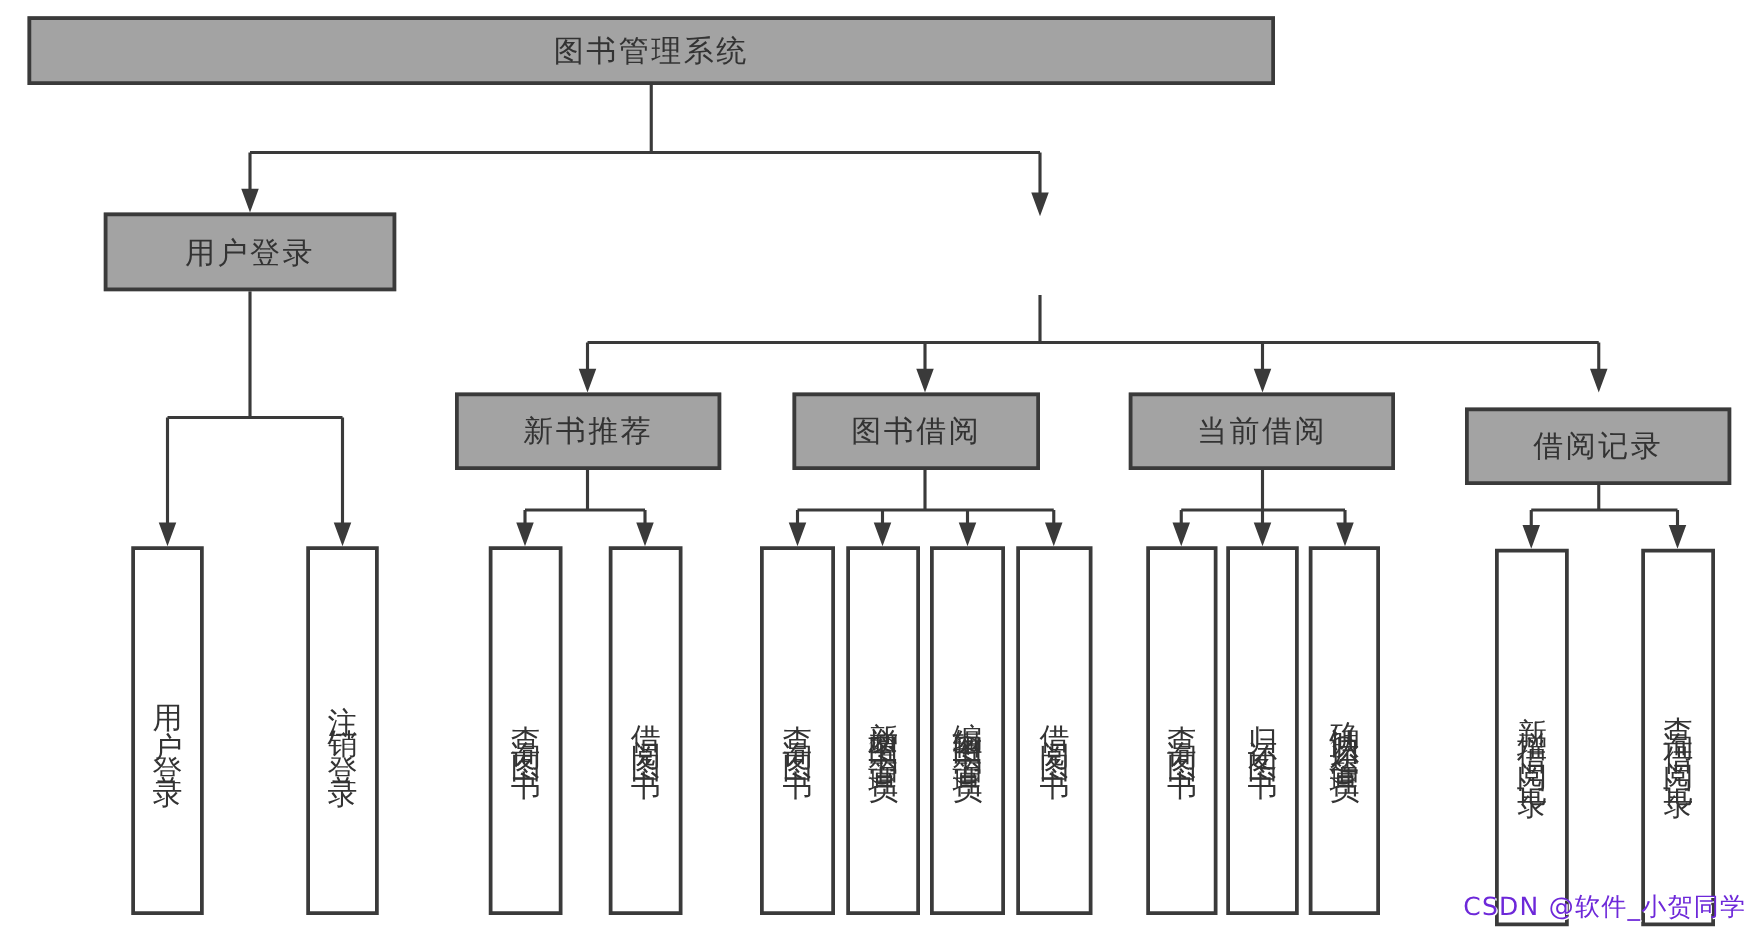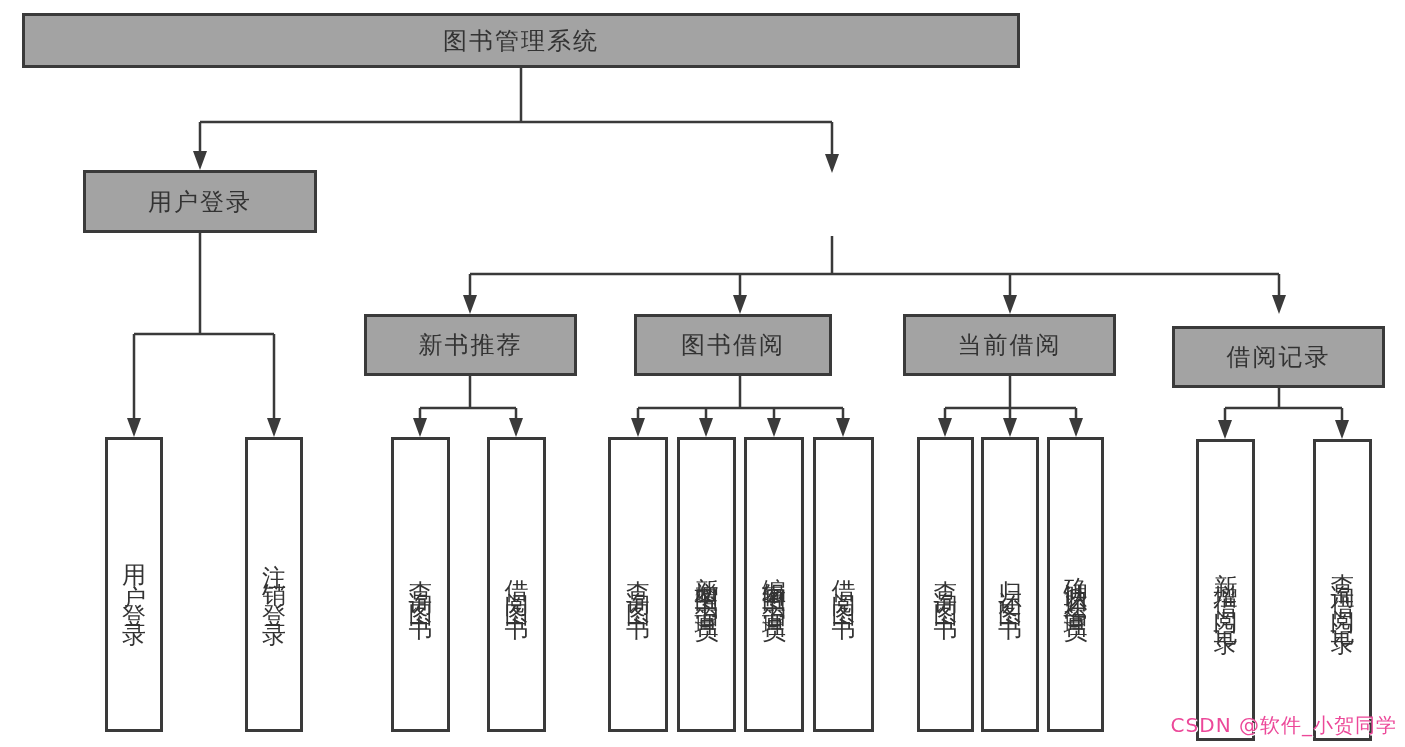--- a/index.html
+++ b/index.html
@@ -45,21 +45,21 @@
     letter-spacing: 12px;
     line-height: 1;
   }
   .vnode.long span { letter-spacing: 6px; }
   .vnode.wide span { letter-spacing: 20px; }
   #watermark {
     position: absolute;
     top: 712px;
     right: 8px;
     font-size: 20px;
-    color: #ec4899;
+    color: #6d28d9;
     letter-spacing: 1px;
     text-shadow: 1px 1px 0 #ffffff;
     white-space: nowrap;
   }
 </style>
 </head>
 <body>
 
 <div id="stage">
 

